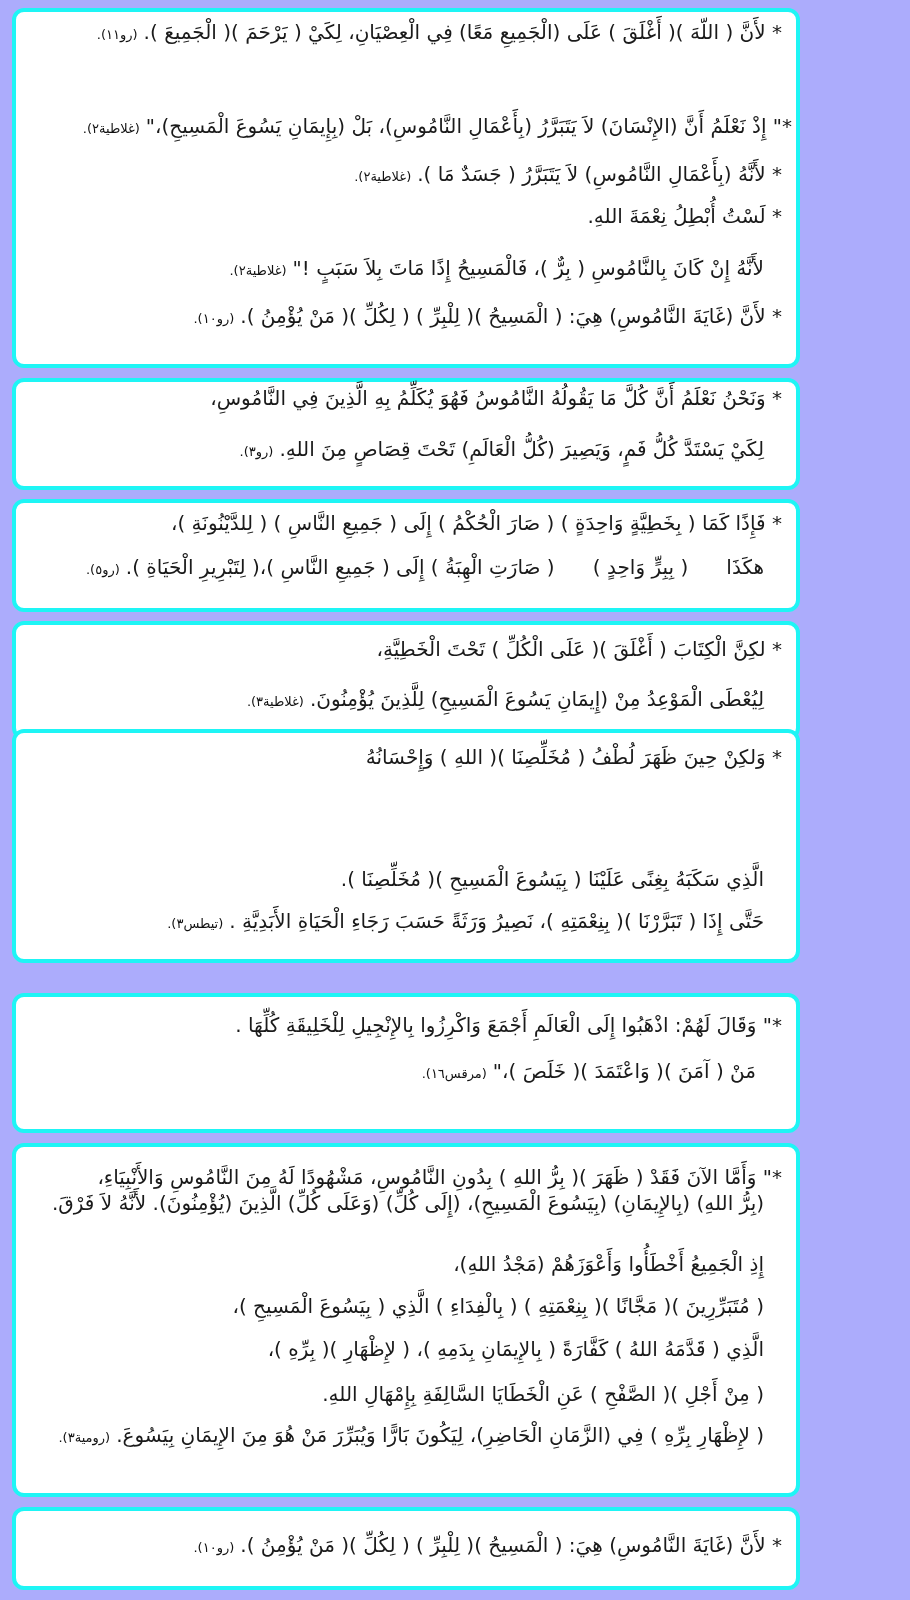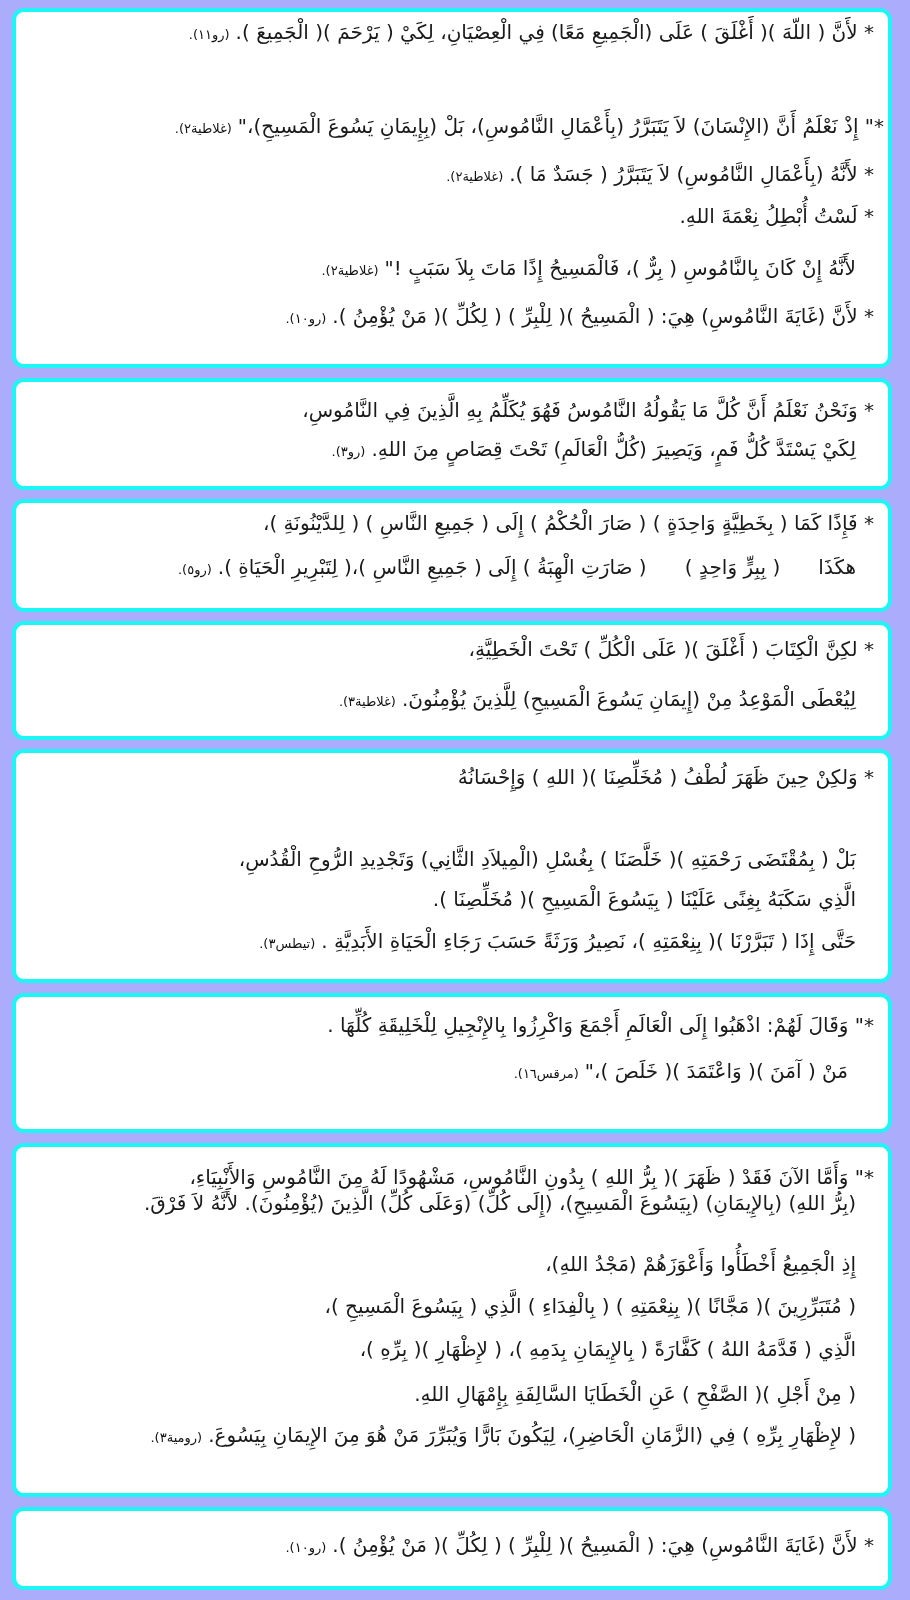--- a/index.html
+++ b/index.html
@@ -5,21 +5,21 @@
   html, body { margin: 0; padding: 0; }
   body {
     width: 910px; height: 1600px;
     background: #acacfc;
     font-family: "DejaVu Sans", sans-serif;
     overflow: hidden;
     position: relative;
   }
   .panel {
     position: absolute;
-    left: 12px; width: 880px;
+    left: 12px; width: 788px;
     box-sizing: border-box;
     background: #ffffff;
     border: 4px solid #1ef5f5;
     border-radius: 12px;
     direction: rtl;
     padding: 6px 14px 6px 10px;
   }
   .line {
     position: absolute;
     right: 14px;
@@ -52,21 +52,21 @@
   </div>
   <div class="line" style="top:244px;right:32px;">
     <span>لأَنَّهُ إِنْ كَانَ بِالنَّامُوسِ ( بِرٌّ )، فَالْمَسِيحُ إِذًا مَاتَ بِلاَ سَبَبٍ !"</span><span class="ref">(غلاطية٢).</span>
   </div>
   <div class="line" style="top:292px;">
     <span>* لأَنَّ (غَايَةَ النَّامُوسِ) هِيَ: ( الْمَسِيحُ )( لِلْبِرِّ ) ( لِكُلِّ )( مَنْ يُؤْمِنُ ).</span><span class="ref">(رو١٠).</span>
   </div>
 </div>
 
 <div class="panel" style="top:378px;height:112px;">
-  <div class="line" style="top:16px;">
+  <div class="line" style="top:4px;">
     <span>* وَنَحْنُ نَعْلَمُ أَنَّ كُلَّ مَا يَقُولُهُ النَّامُوسُ فَهُوَ يُكَلِّمُ بِهِ الَّذِينَ فِي النَّامُوسِ،</span><span class="ref"></span>
   </div>
   <div class="line" style="top:55px;right:32px;">
     <span>لِكَيْ يَسْتَدَّ كُلُّ فَمٍ، وَيَصِيرَ (كُلُّ الْعَالَمِ) تَحْتَ قِصَاصٍ مِنَ اللهِ.</span><span class="ref">(رو٣).</span>
   </div>
 </div>
 
 <div class="panel" style="top:499px;height:113px;">
   <div class="line" style="top:8px;margin-left:18px;">
     <span>* فَإِذًا كَمَا ( بِخَطِيَّةٍ وَاحِدَةٍ ) ( صَارَ الْحُكْمُ ) إِلَى ( جَمِيعِ النَّاسِ ) ( لِلدَّيْنُونَةِ )،</span><span class="ref"></span>
@@ -78,26 +78,23 @@
 
 <div class="panel" style="top:621px;height:119px;">
   <div class="line" style="top:12px;">
     <span>* لكِنَّ الْكِتَابَ ( أَغْلَقَ )( عَلَى الْكُلِّ ) تَحْتَ الْخَطِيَّةِ،</span><span class="ref"></span>
   </div>
   <div class="line" style="top:62px;right:32px;text-align:right;">
     <span>لِيُعْطَى الْمَوْعِدُ مِنْ (إِيمَانِ يَسُوعَ الْمَسِيحِ) لِلَّذِينَ يُؤْمِنُونَ.</span><span class="ref">(غلاطية٣).</span>
   </div>
 </div>
 
-<div class="panel" style="top:749px;height:234px;text-decoration:underline;">
+<div class="panel" style="top:729px;height:234px;text-decoration:underline;">
   <div class="line" style="top:12px;">
     <span>* وَلكِنْ حِينَ ظَهَرَ لُطْفُ ( مُخَلِّصِنَا )( اللهِ ) وَإِحْسَانُهُ</span><span class="ref"></span>
-  </div>
-  <div class="line" style="top:94px;right:32px;">
-    <span>بَلْ ( بِمُقْتَضَى رَحْمَتِهِ )( خَلَّصَنَا ) بِغُسْلِ (الْمِيلاَدِ الثَّانِي) وَتَجْدِيدِ الرُّوحِ الْقُدُسِ،</span><span class="ref"></span>
   </div>
   <div class="line" style="top:134px;right:32px;">
     <span>الَّذِي سَكَبَهُ بِغِنًى عَلَيْنَا ( بِيَسُوعَ الْمَسِيحِ )( مُخَلِّصِنَا ).</span><span class="ref"></span>
   </div>
   <div class="line" style="top:176px;right:32px;">
     <span>حَتَّى إِذَا ( تَبَرَّرْنَا )( بِنِعْمَتِهِ )، نَصِيرُ وَرَثَةً حَسَبَ رَجَاءِ الْحَيَاةِ الأَبَدِيَّةِ .</span><span class="ref">(تيطس٣).</span>
   </div>
 </div>
 
 <div class="panel" style="top:993px;height:140px;">

